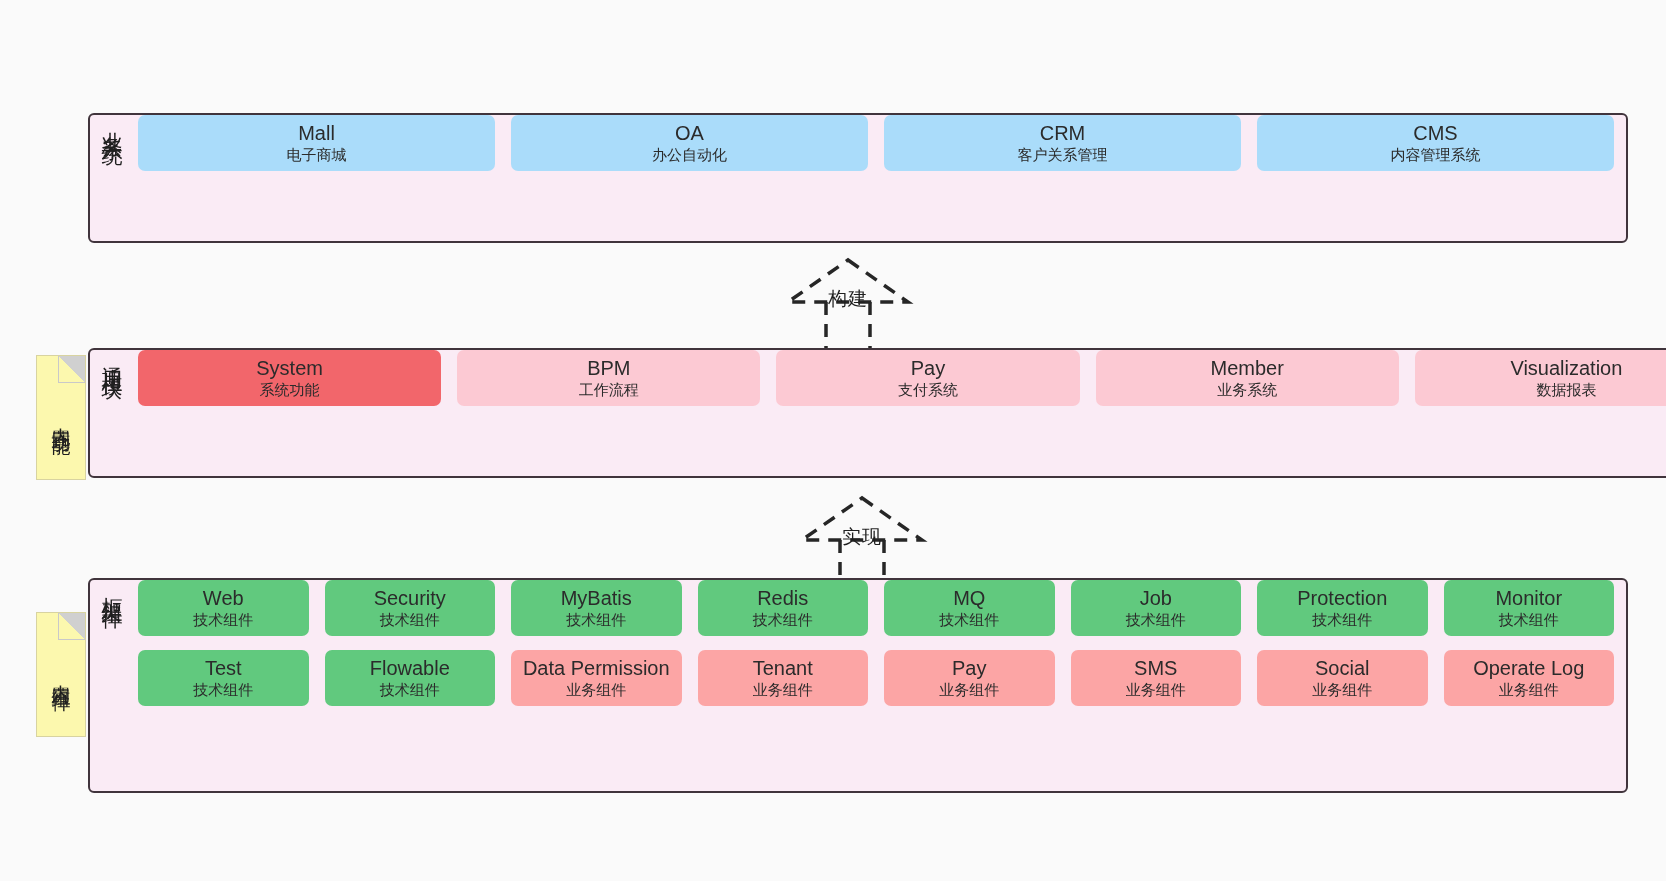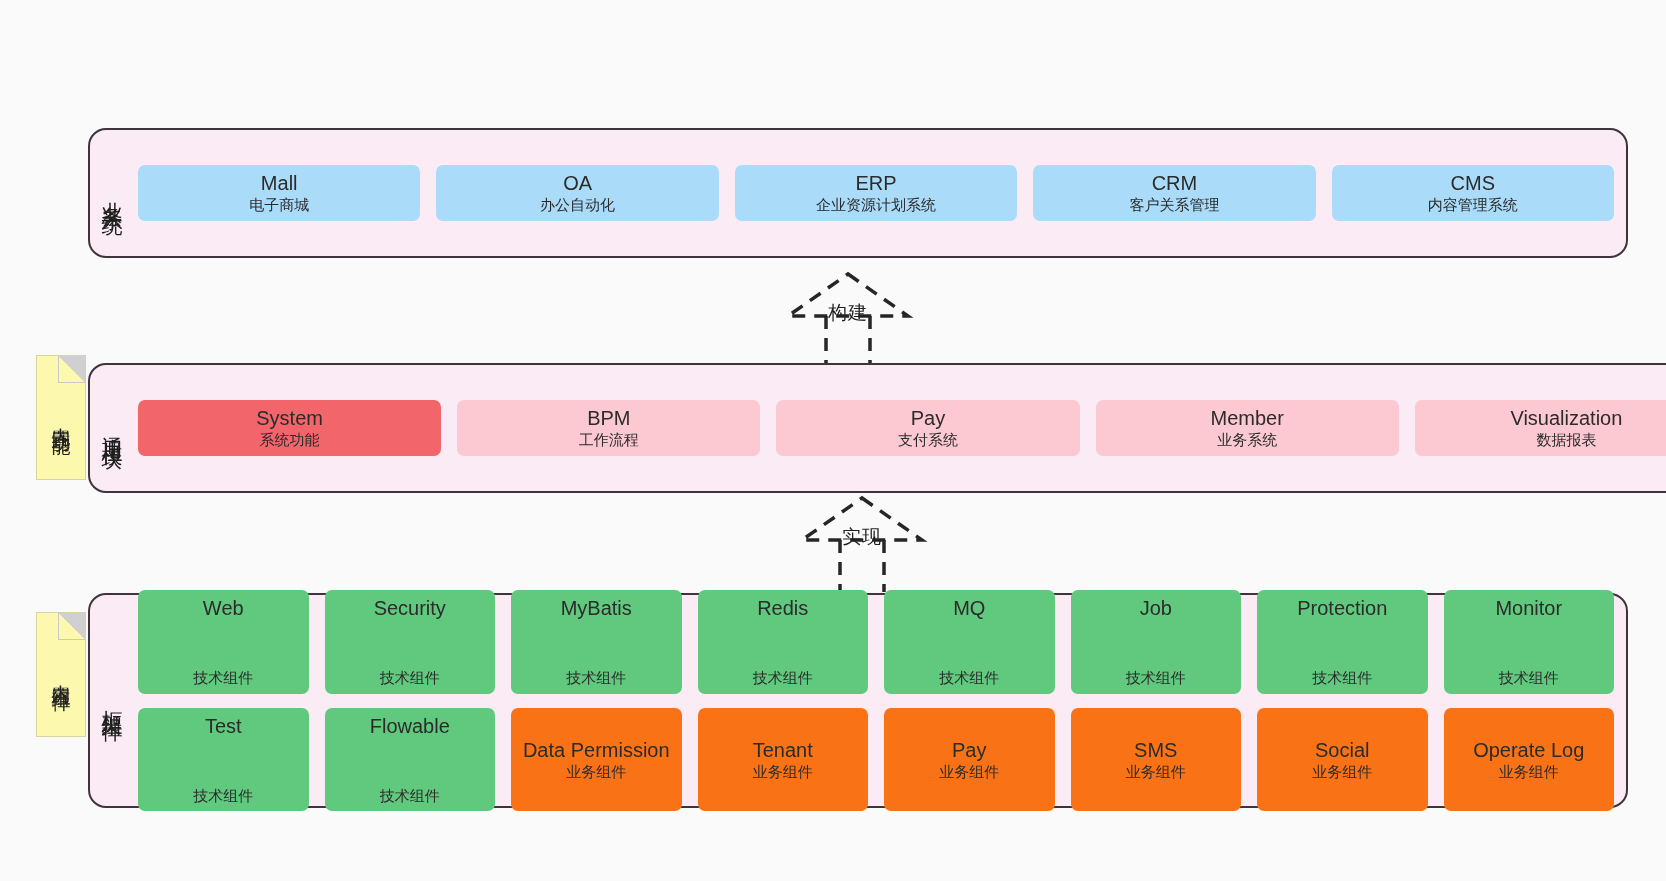--- a/index.html
+++ b/index.html
@@ -17,24 +17,23 @@
     width: 1666px;
     height: 881px;
     background: #fafafa;
   }
 
   
   .layer {
     position: absolute;
     background: #faebf5;
     border: 2px solid #40343c;
-    border-radius: 18px;
-    display: flex;
-    align-items: center;
-    margin-top: 15px;
+    border-radius: 6px;
+    display: flex;
+    align-items: flex-start;
   }
 
   .layer-title {
     flex: 0 0 auto;
     width: 44px;
     display: flex;
     align-items: center;
     justify-content: center;
     font-size: 21px;
     color: #1f1f1f;
@@ -72,22 +71,22 @@
     color: #2b2b2b;
     line-height: 1.25;
     padding: 6px 4px;
   }
   .node .en { font-size: 20px; }
   .node .cn { font-size: 15px; }
 
   .n-blue        { background: #aadcfa; }
   .n-red         { background: #f2666b; }
   .n-pink        { background: #fcc9d3; }
-  .n-green       { background: #61c97e; gap: 48px; }
-  .n-lightgreen  { background: #f97316; }
+  .n-green       { background: #61c97e; }
+  .n-lightgreen  { background: #fca5a5; }
 
   
   .note {
     position: absolute;
     background: #fcf8ae;
     border: 1px solid #d8d3a0;
     display: flex;
     align-items: center;
     justify-content: center;
     font-size: 19px;
@@ -139,36 +138,32 @@
       <div class="row">
         <div class="node n-blue">
           <span class="en">Mall</span>
           <span class="cn">电子商城</span>
         </div>
         <div class="node n-blue">
           <span class="en">OA</span>
           <span class="cn">办公自动化</span>
         </div>
         <div class="node n-blue">
-          <span class="en">ERP</span>
-          <span class="cn">企业资源计划系统</span>
-        </div>
-        <div class="node n-blue">
           <span class="en">CRM</span>
           <span class="cn">客户关系管理</span>
         </div>
         <div class="node n-blue">
           <span class="en">CMS</span>
           <span class="cn">内容管理系统</span>
         </div>
       </div>
     </div>
   </div>
 
-  <div class="connector" id="connector-build" style="left:758px; top:268px;">
+  <div class="connector" id="connector-build" style="left:758px; top:254px;">
     <svg width="180" height="100" viewBox="0 0 180 100">
 
       <path d="M 90 6 L 150 48 L 30 48 Z" fill="none" stroke="#262626" stroke-width="3.5" stroke-dasharray="13 9" stroke-linejoin="miter"></path>
 
       <path d="M 68 48 L 68 100" fill="none" stroke="#262626" stroke-width="3.5" stroke-dasharray="13 9"></path>
       <path d="M 112 48 L 112 100" fill="none" stroke="#262626" stroke-width="3.5" stroke-dasharray="13 9"></path>
     </svg>
     <span class="conn-label">构建</span>
   </div>
 

